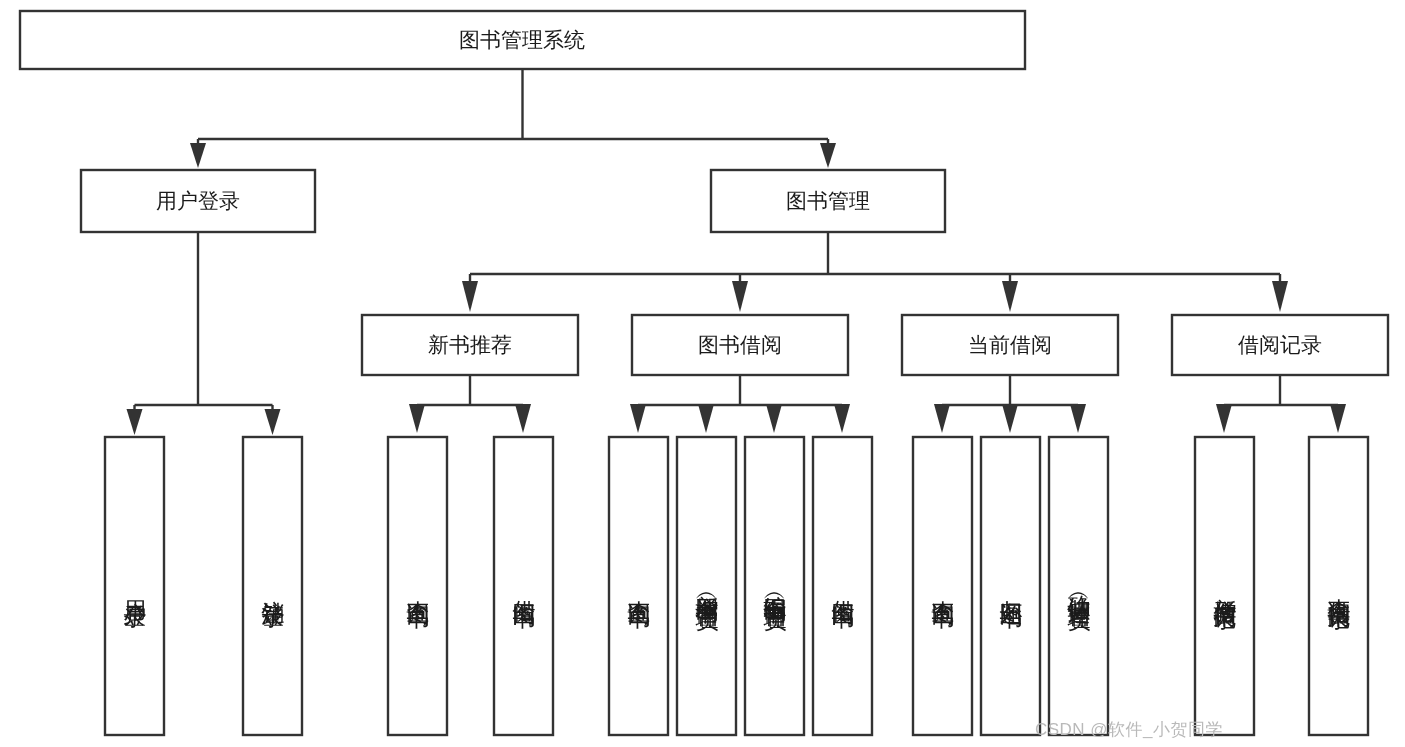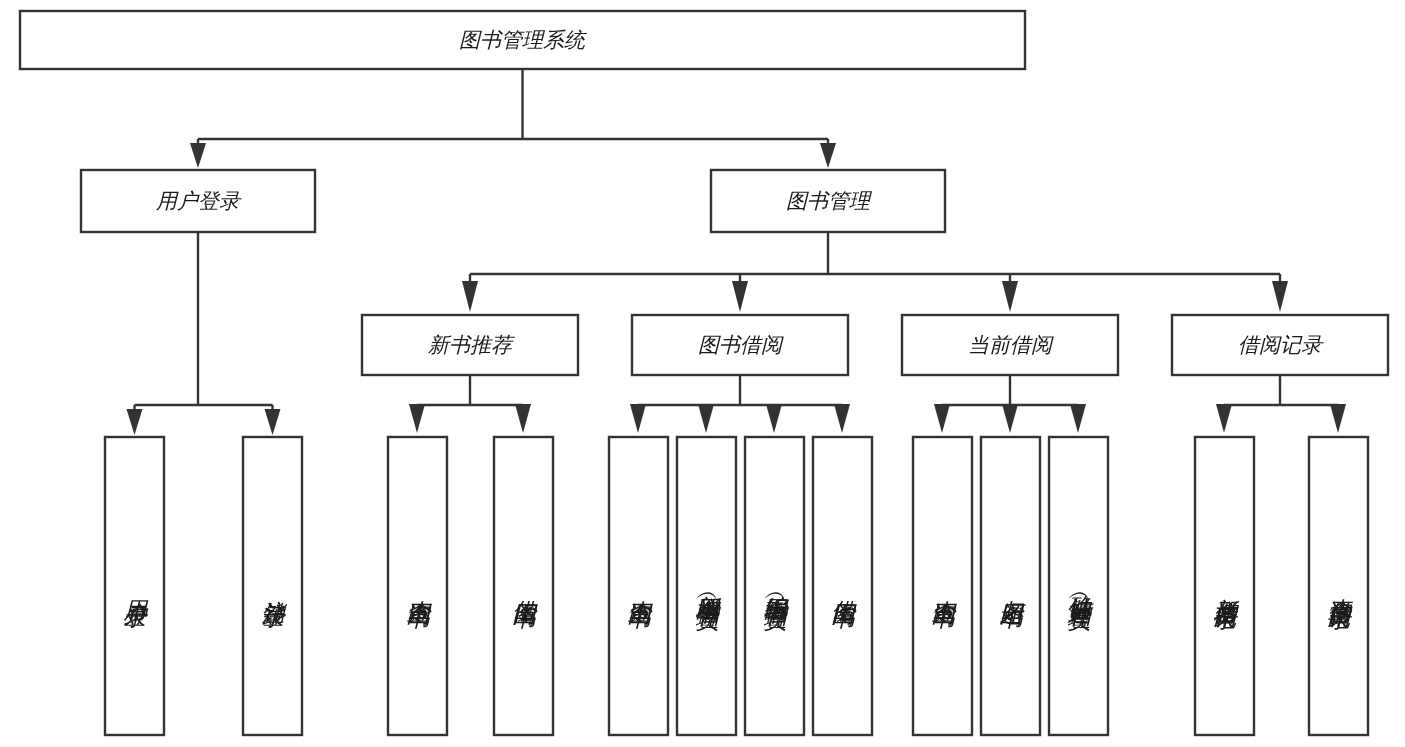--- a/index.html
+++ b/index.html
@@ -11,21 +11,20 @@
     width: 1405px;
     height: 747px;
     font-family: "Liberation Sans", "DejaVu Sans", sans-serif;
     overflow: hidden;
   }
   #diagram-root {
     position: relative;
     width: 1231px;
     height: 747px;
     background: #ffffff;
-    font-style: italic;
   }
   svg#tree-svg {
     position: absolute;
     top: 0;
     left: 0;
     width: 1405px;
     height: 747px;
   }
   .node-rect {
     fill: #ffffff;
@@ -248,13 +247,14 @@
     <span class="leaf-label-text">确认归还（管理员）</span>
   </div>
 
   <div class="leaf-label-box" style="left:1195px; top:437px; width:59px; height:298px;">
     <span class="leaf-label-text">新增借阅记录</span>
   </div>
   <div class="leaf-label-box" style="left:1309px; top:437px; width:59px; height:298px;">
     <span class="leaf-label-text">查询借阅记录</span>
   </div>
 
+  <div id="watermark">CSDN @软件_小贺同学</div>
 </div>
 
 </body></html>

